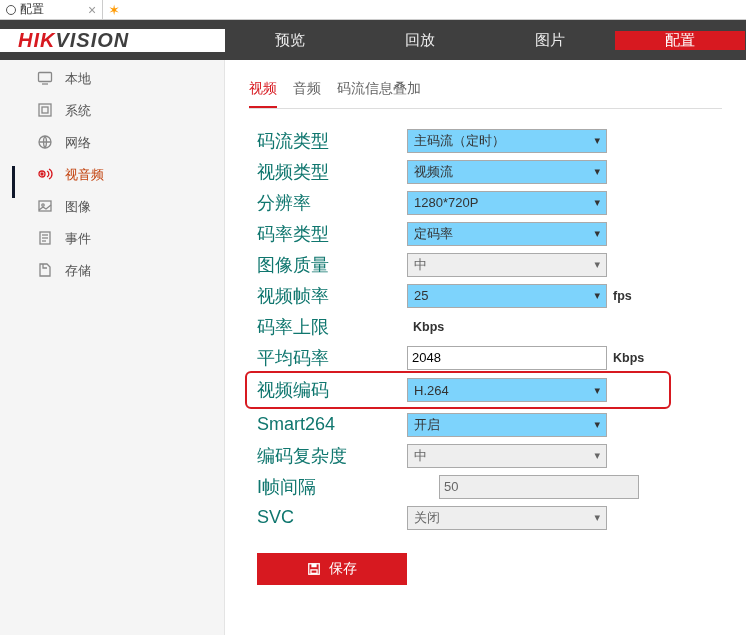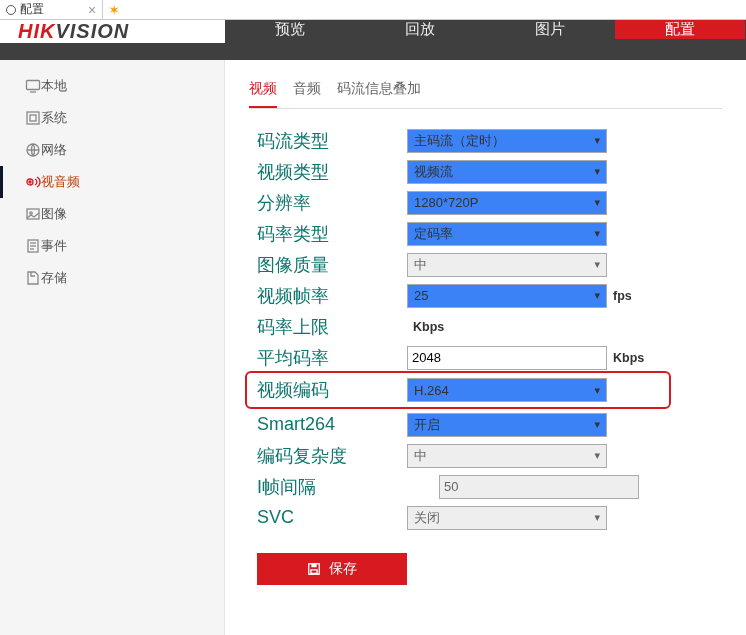--- a/index.html
+++ b/index.html
@@ -6,32 +6,32 @@
     body { width: 746px; height: 635px; background: #fff; overflow: hidden; font-size: 13px; color: #333; }
 
     
     .tabbar { height: 20px; background: #fff; border-bottom: 1px solid #ccc; display: flex; align-items: stretch; }
     .tab { display: flex; align-items: center; padding: 0 6px; border-right: 1px solid #ccc; font-size: 12px; gap: 4px; }
     .tab-icon-circle { width: 10px; height: 10px; border: 1px solid #555; border-radius: 50%; display:inline-block; background:#fff; }
     .tab-close { color: #999; font-size: 14px; line-height: 1; margin-left: 40px; cursor: pointer; }
     .newtab { display:flex; align-items:center; justify-content:center; width: 22px; color:#f90; font-size:14px; }
 
     
-    .header { height: 40px; background: #3f3f3f; display: flex; align-items: flex-start; }
+    .header { height: 40px; background: #3f3f3f; display: flex; align-items: center; }
     .logo { width: 225px; display: flex; align-items: center; padding-left: 18px; background:#fff; font-weight: bold; font-size: 20px; letter-spacing: 1px; }
     .logo-hik { color: #d71920; font-style: italic; }
     .logo-vision { color: #3f3f3f; font-style: italic; }
     .nav { display: flex; flex: 1; }
     .nav-item { flex: 0 0 130px; display: flex; align-items: center; justify-content: center; color: #eee; font-size: 15px; cursor: pointer; }
     .nav-item.active { background: #d71920; color: #fff; }
 
     
     .main { display: flex; height: calc(635px - 20px - 40px); }
     .sidebar { width: 225px; background: #f5f5f5; border-right: 1px solid #e4e4e4; padding-top: 10px; }
-    .side-item { display: flex; align-items: center; height: 32px; padding-left: 22px; color: #555; cursor: pointer; border-left: 3px solid transparent;}
+    .side-item { display: flex; align-items: flex-start; height: 32px; padding-left: 22px; color: #555; cursor: pointer; gap: 12px; border-left: 3px solid transparent; margin-left: 12px;}
     .side-item.active { color: #c2410c; border-left: 3px solid #0f172a; }
     .side-item .ic { width: 16px; height: 16px; display:inline-flex; align-items:center; justify-content:center; color:#888;}
     .side-item.active .ic { color:#d71920; }
 
     
     .content { flex: 1; padding: 16px 0 0 24px; }
     .subtabs { display: flex; border-bottom: 1px solid #ddd; gap: 16px; padding-bottom: 0px; margin-bottom: 16px; width: calc(100% - 24px);}
     .subtab { padding: 4px 0 8px; font-size: 14px; color: #666; cursor: pointer; border-bottom: 2px solid transparent; }
     .subtab.active { color: #d71920; border-bottom: 2px solid #d71920; }
 
@@ -40,21 +40,21 @@
     .row .label { width: 150px; font-size: 18px; color: #0f766e; }
     .row .tail { margin-left: 6px; font-size:12.5px;font-weight:bold;}
     select, input[type=text] { width: 200px; height: 24px; border: 1px solid #aaa; background: #fff; padding: 0 4px; font-size: 13px; }
     select:disabled, input:disabled { background: #eee; color:#666;margin-left:32px; }
     .row.boxed { outline: 2px solid #d71920; outline-offset: 2px; border-radius: 2px; width: 418px; margin: 2px 0 4px -8px; padding-left:8px; height:30px;}
 
     .savebtn { margin-top: 20px; margin-left: 0px; width: 150px; height: 32px; background: #d71920; border: none; color: #fff; font-size: 14px; display: flex; align-items:center; justify-content:center; gap: 8px; cursor: pointer; }
     .savebtn .saveic { width:14px; height:14px; }
 
     
-    .sel { width: 200px; height: 24px; border: 1px solid #aaa; background: #3b82f6; padding: 0 6px; font-size: 13px; display:flex; align-items:center; justify-content:space-between; cursor:pointer;}
+    .sel { width: 200px; height: 24px; border: 1px solid #aaa; background: #7dd3fc; padding: 0 6px; font-size: 13px; display:flex; align-items:center; justify-content:space-between; cursor:pointer;}
     .sel.dis { background:#eee; color:#666; cursor:default;}
     .sel .arrow { font-size: 11px; }
 
     svg { display:block; }
   </style>
 </head>
 <body>
 
 <div class="tabbar">
   <div class="tab">

